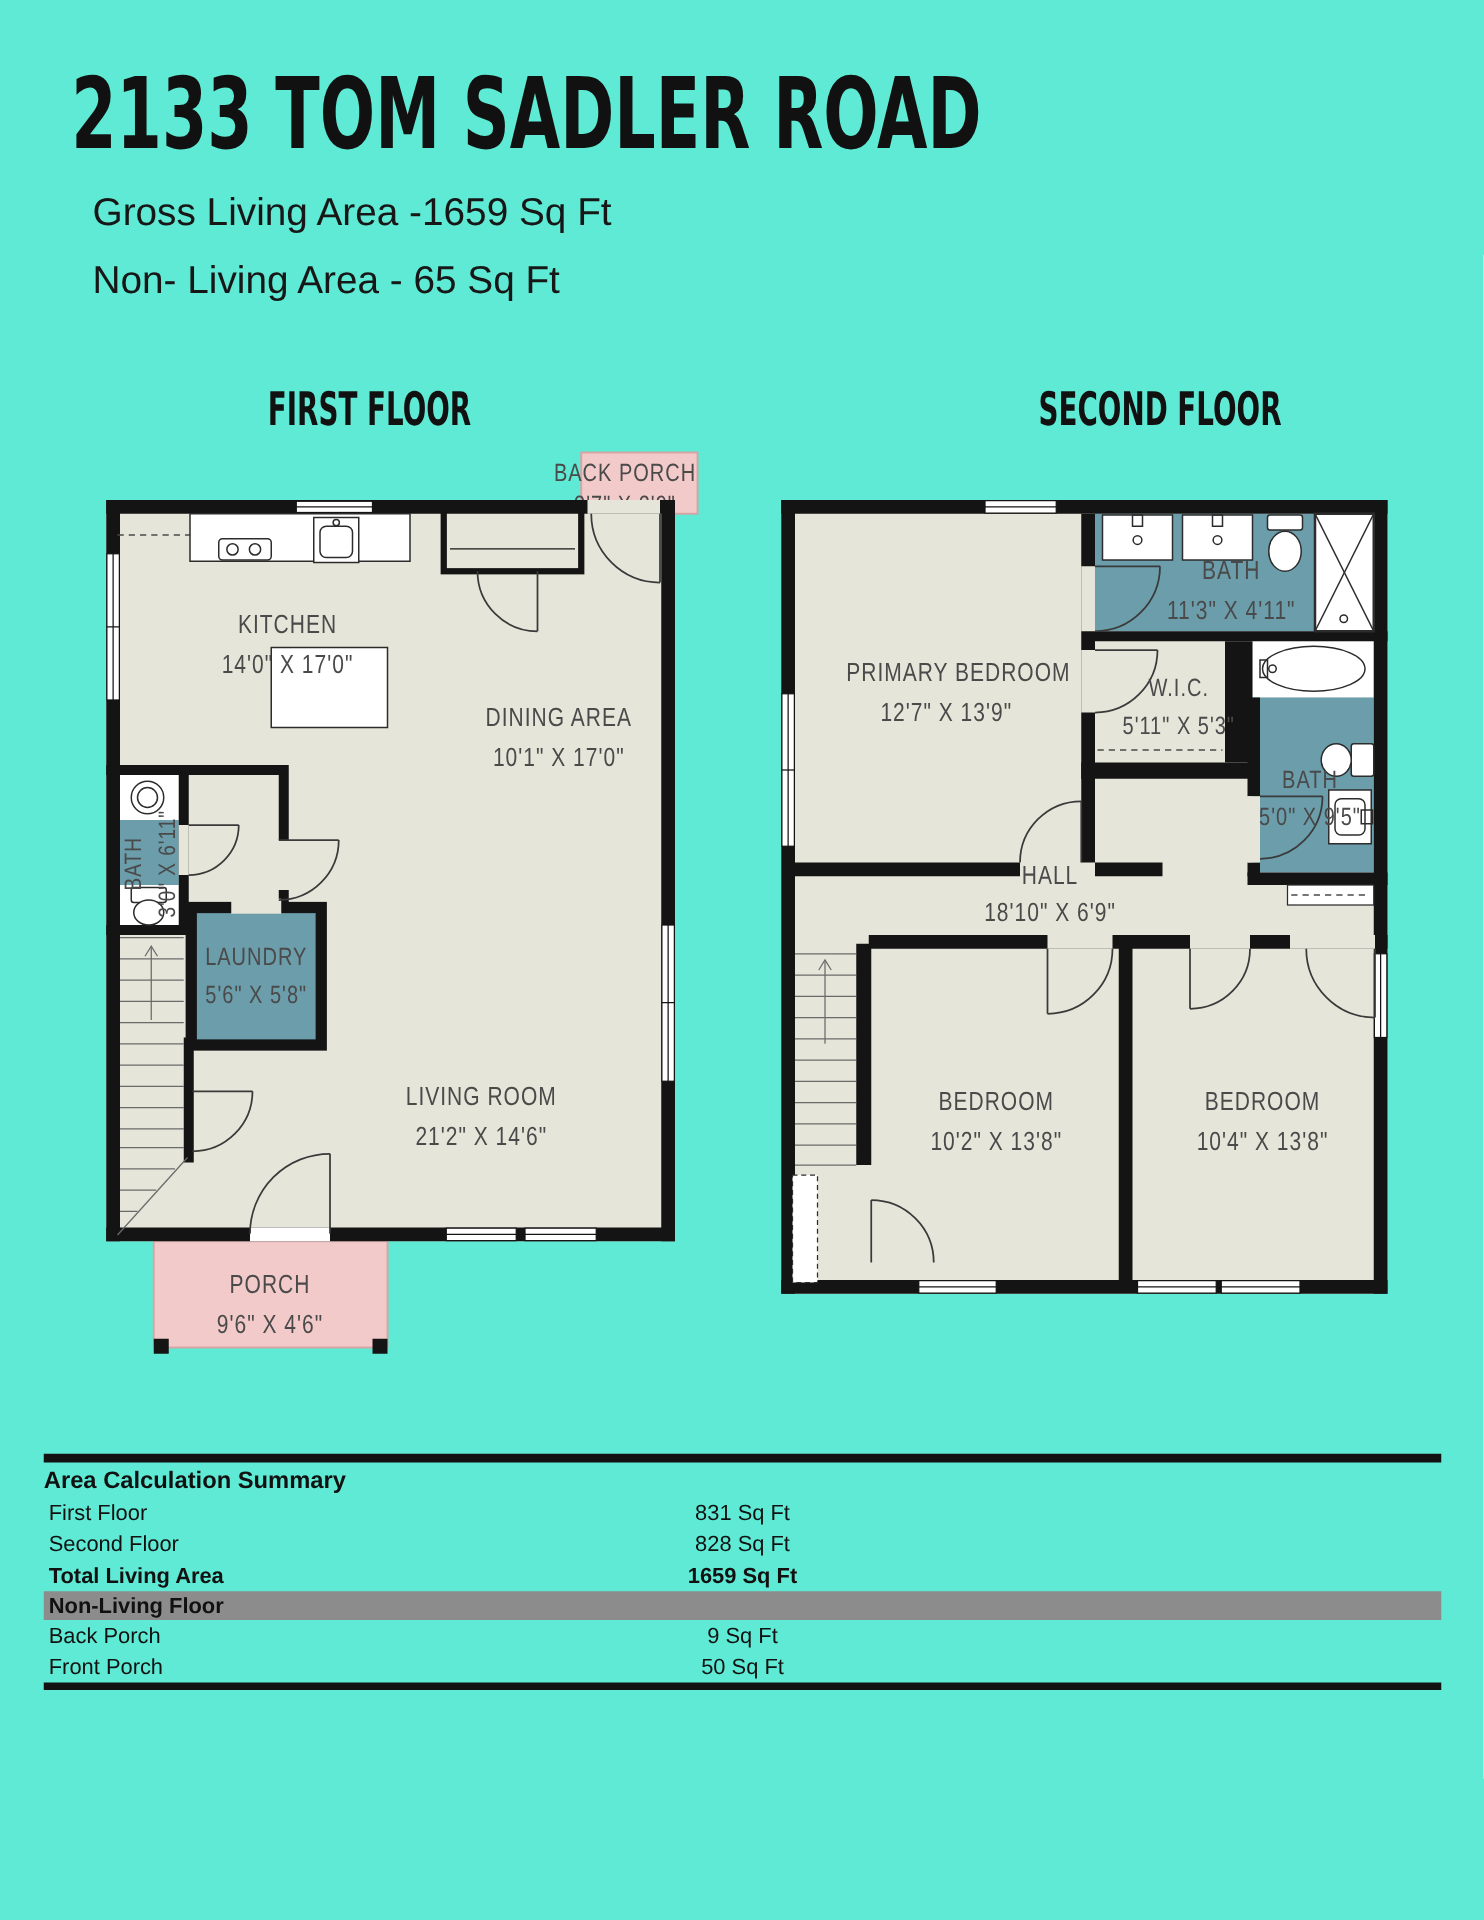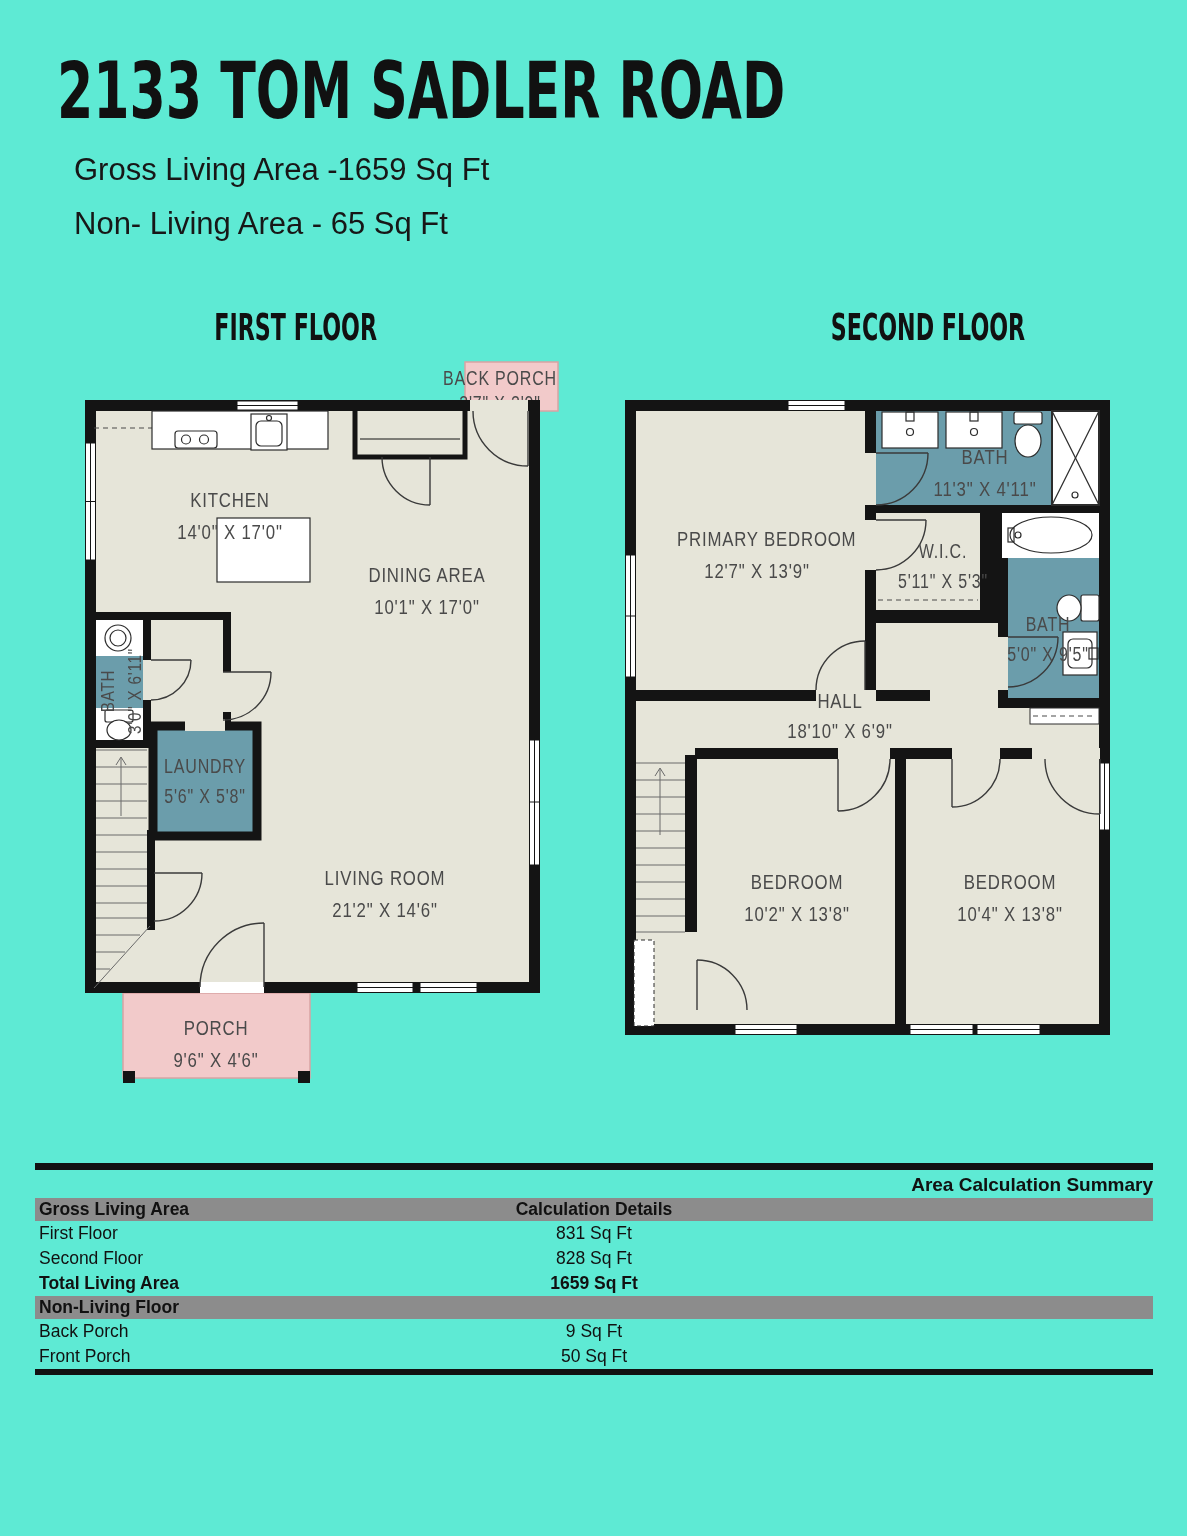--- a/index.html
+++ b/index.html
@@ -34,21 +34,21 @@
   .gapw{fill:#ffffff;}
   .fx{fill:#ffffff;stroke:#2c2c2c;stroke-width:1.2;}
   .fxl{fill:none;stroke:#2c2c2c;stroke-width:1.2;}
   .door{fill:none;stroke:#3a3a3a;stroke-width:1.4;}
   .tread{stroke:#6a6a6a;stroke-width:1;fill:none;}
   .dash{stroke:#4a4a4a;stroke-width:1.2;stroke-dasharray:5 4;fill:none;}
   .thick{fill:none;stroke:#141414;stroke-width:5;}
   
   .summary{position:absolute;left:35px;top:1163px;width:1118px;border-top:7px solid #121212;
         border-bottom:6px solid #121212;}
-  .t-title{height:28px;line-height:30px;text-align:right;font-weight:bold;font-size:19px;}
+  .t-title{height:28px;line-height:30px;text-align:left;font-weight:bold;font-size:19px;}
   .trow{position:relative;height:25px;line-height:25px;font-size:17.5px;}
   .trow.gray{background:#8c8c8c;height:23px;line-height:23px;}
   .tl{position:absolute;left:4px;}
   .tc{display:block;text-align:center;}
   .b{font-weight:bold;}
 </style>
 </head>
 <body>
 
 <div class="page">
@@ -177,21 +177,21 @@
           <path d="M 119 515 A 48 48 0 0 1 71 563"></path>
         <line x1="181" y1="629" x2="181" y2="565"></line>
           <path d="M 181 565 A 64 64 0 0 0 117 629"></path>
       </g>
     </svg>
 
     <div class="room-label" style="left:47px;top:126px;">
       <span>KITCHEN</span>
       <span>14'0" X 17'0"</span>
     </div>
-    <div class="room-label" style="left:244px;top:201px;">
+    <div class="room-label" style="left:264px;top:201px;">
       <span>DINING AREA</span>
       <span>10'1" X 17'0"</span>
     </div>
     <div class="room-label vert" style="left:-37px;top:306px;">
       <span>BATH</span>
       <span>3'0" X 6'11"</span>
     </div>
     <div class="room-label" style="left:22px;top:393px;width:200px;">
       <span style="font-size:20px;line-height:30px;">LAUNDRY</span>
       <span style="font-size:20px;line-height:30px;">5'6" X 5'8"</span>
@@ -361,24 +361,20 @@
       <span>10'2" X 13'8"</span>
     </div>
     <div class="room-label" style="left:290px;top:471px;">
       <span>BEDROOM</span>
       <span>10'4" X 13'8"</span>
     </div>
   </div>
 
   <div class="summary">
     <div class="t-title">Area Calculation Summary</div>
-    <div class="trow gray">
-      <span class="tl b">Gross Living Area</span>
-      <span class="tc b">Calculation Details</span>
-    </div>
     <div class="trow">
       <span class="tl">First Floor</span>
       <span class="tc">831 Sq Ft</span>
     </div>
     <div class="trow">
       <span class="tl">Second Floor</span>
       <span class="tc">828 Sq Ft</span>
     </div>
     <div class="trow">
       <span class="tl b">Total Living Area</span>

